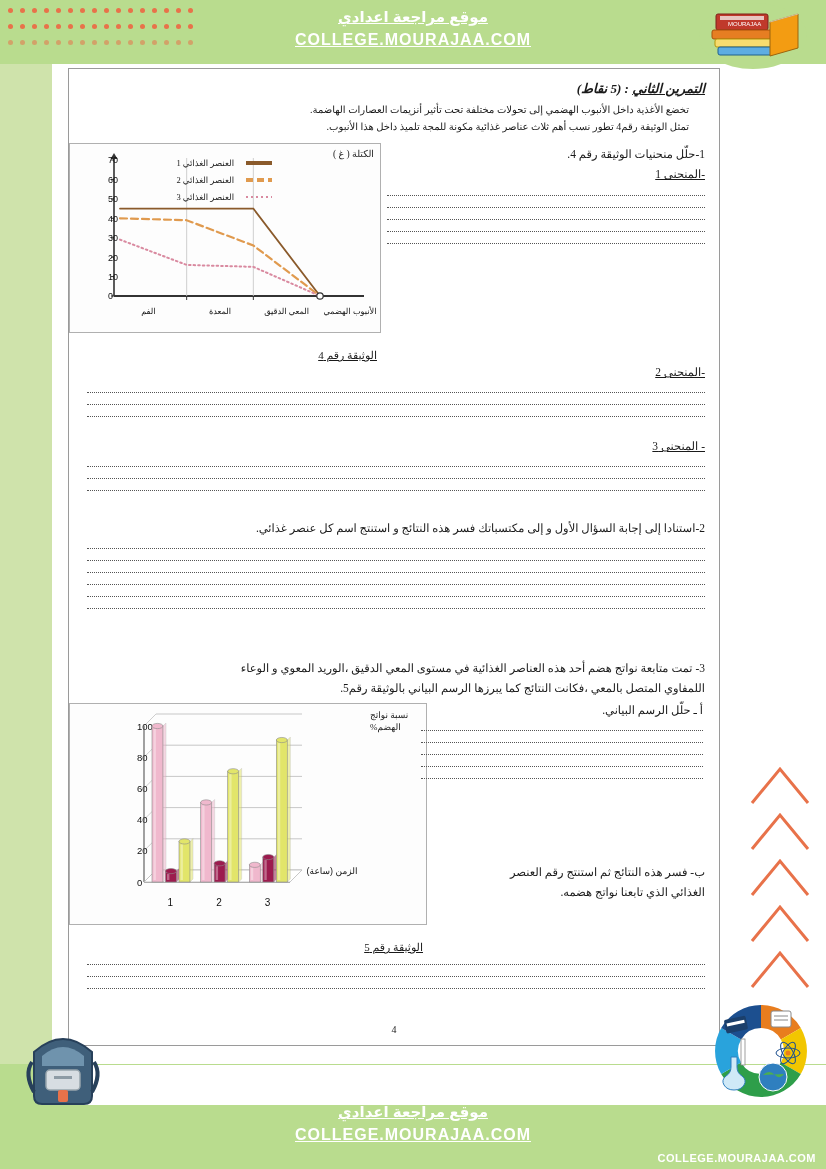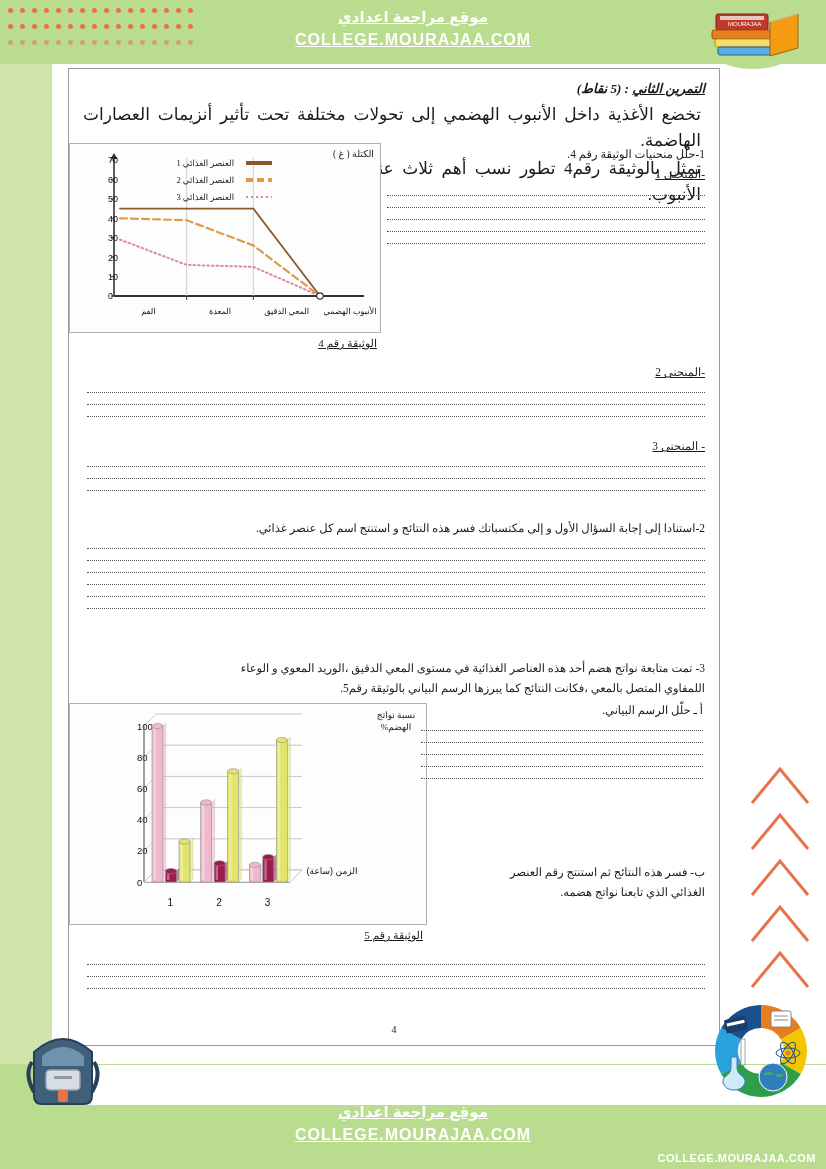--- a/index.html
+++ b/index.html
@@ -94,56 +94,56 @@
     font-size:11.5px;
     color:#1a1a1a;
   }
 
   .ex-title {
     font-weight:bold; font-style:italic; font-size:13px;
     text-align:right; margin:0 0 5px 0;
   }
   .ex-title u { text-decoration:underline; }
 
-  .para { text-align:justify; line-height:1.55; margin:0 4px 1px 0; font-size:17px; }
+  .para { text-align:justify; line-height:1.55; margin:0 16px 1px 0; font-size:10px; }
   .q-line { text-align:right; line-height:1.6; font-size:11.5px; margin:2px 0; }
   .q-line u { text-decoration:underline; }
 
   .dotline {
     border-bottom:1.5px dotted #555;
     height:1px; margin:11px 0;
   }
 
   
   .fig-wrap { position:absolute; }
   .fig-box {
     border:1px solid #b0b0b0;
     background:#fdfdfd;
     position:relative;
   }
   .fig-caption {
     text-align:right;
     font-size:11px;
     text-decoration:underline;
-    margin-top:4px;
+    margin-top:16px;
     padding-right:4px;
   }
 
   
   .linechart { position:relative; width:100%; height:100%;padding-left:24px; }
   .lc-ylabel {
     position:absolute; right:6px; top:4px; font-size:9.5px; white-space:nowrap;
   }
   .legend-item { display:flex; align-items:center; gap:12px; font-size:8.5px; margin-bottom:7px; direction:rtl;}
   .legend-swatch { width:26px; height:3px; flex:0 0 auto; }
   .legend-label { white-space:nowrap; }
 
   
   .barchart { position:relative; width:100%; height:100%; }
-  .bc-ylabel { position:absolute; right:4px; top:6px; font-size:9px; text-align:center; line-height:1.3; width:52px;}
+  .bc-ylabel { position:absolute; right:4px; top:6px; font-size:9px; text-align:left; line-height:1.3; width:52px;}
   .bc-legend-item { display:flex; align-items:center; gap:4px; font-size:8px; margin-bottom:14px; direction:rtl; }
   .bc-swatch { width:8px; height:8px; border:1px solid #777; flex:0 0 auto; }
 
   .page-number {
     position:absolute; bottom:10px; left:0; width:100%;
     text-align:center; font-size:10px; color:#222;
   }
 </style>
 </head>
 <body>
@@ -271,21 +271,21 @@
 <div class="site-title footer-title-en">COLLEGE.MOURAJAA.COM</div>
 <div class="footer-small">COLLEGE.MOURAJAA.COM</div>
 
 <div class="sheet">
 
   <div class="ex-title">
     <u>التمرين الثاني</u><span> : (5 نقاط)</span>
   </div>
 
   <div class="para">تخضع الأغذية داخل الأنبوب الهضمي إلى تحولات مختلفة تحت تأثير أنزيمات العصارات الهاضمة.</div>
-  <div class="para">تمثل بالوثيقة رقم4 تطور نسب أهم ثلاث عناصر غذائية مكونة للمجة تلميذ داخل هذا الأنبوب.</div>
+  <div class="para">تمثل الوثيقة رقم4 تطور نسب أهم ثلاث عناصر غذائية مكونة للمجة تلميذ داخل هذا الأنبوب.</div>
 
   <div class="fig-wrap" style="left:0px; top:74px; width:312px;">
     <div class="fig-box" style="width:312px;height:190px;">
       <div class="linechart">
         <div class="lc-ylabel">الكتلة ( غ )</div>
         <svg viewBox="0 0 312 190" width="312" height="190">
 
           <g id="lc-root">
               <line x1="46" y1="152" x2="46" y2="14" stroke="#333" stroke-width="1.6"></line>
               <polygon points="46,9 42.5,15 49.5,15" fill="#333"></polygon>

